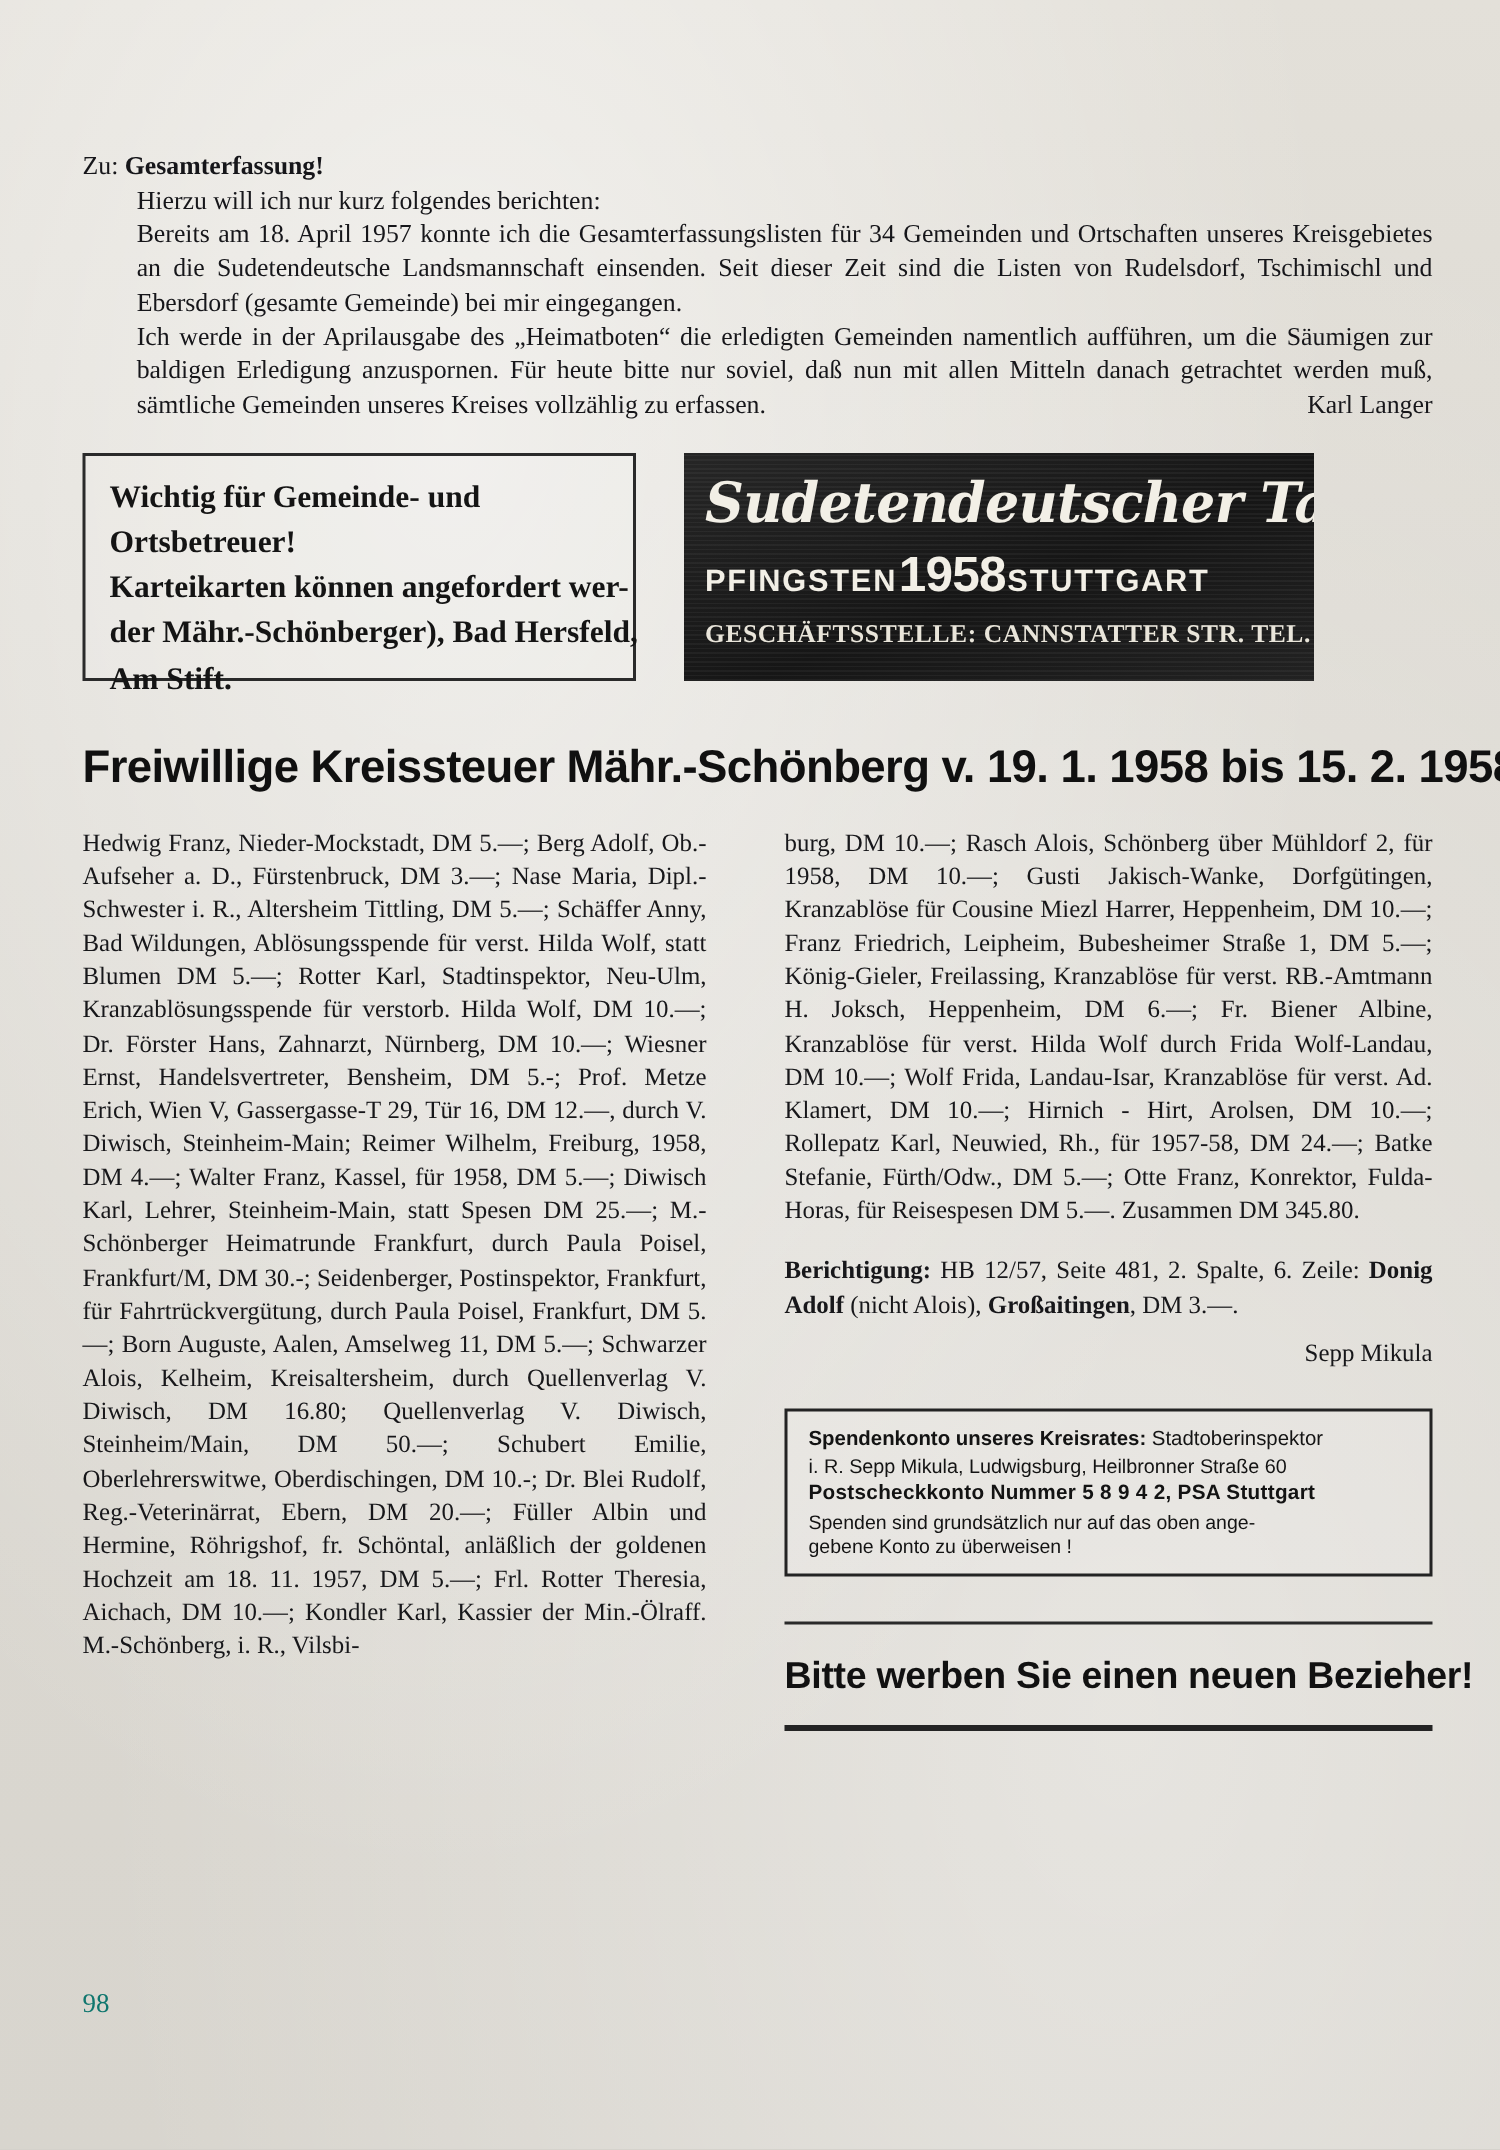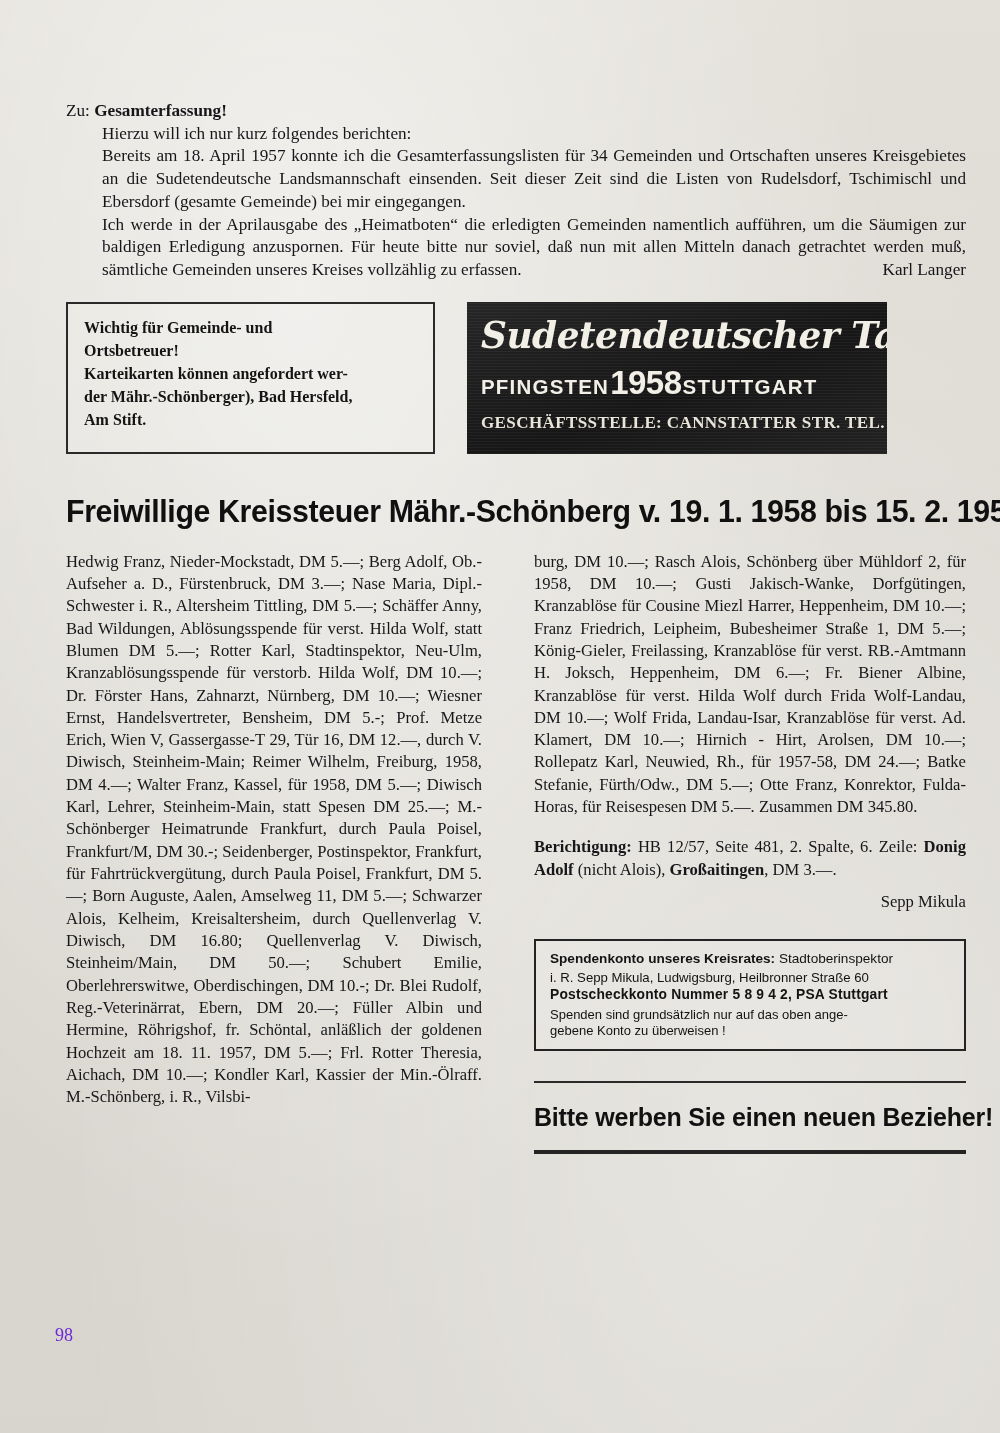--- a/index.html
+++ b/index.html
@@ -21,21 +21,21 @@
     position: absolute;
     inset: 0;
     background:
       radial-gradient(ellipse at 30% 20%, rgba(255,255,255,0.55), rgba(255,255,255,0) 60%),
       radial-gradient(ellipse at 75% 80%, rgba(255,255,255,0.35), rgba(255,255,255,0) 65%),
       linear-gradient(180deg, #e3e0d9 0%, #dcd9d2 40%, #d8d5ce 100%);
     pointer-events: none;
   }
   .content {
     position: absolute;
-    left: 66px;
+    left: 55px;
     top: 100px;
     width: 900px;
   }
 
   
   .intro {
     font-size: 17.2px;
     line-height: 1.32;
     color: #16161a;
     text-align: justify;
@@ -61,21 +61,21 @@
     height: 152px;
     gap: 0;
   }
   .notice-box {
     width: 369px;
     border: 2px solid #2a2a2a;
     box-sizing: border-box;
     padding: 12px 14px 8px 16px;
     font-family: "Liberation Serif", serif;
     font-weight: bold;
-    font-size: 16px;
+    font-size: 21px;
     line-height: 1.44;
     color: #141414;
     background: rgba(255,255,255,0.10);
   }
   .notice-box .ln { white-space: nowrap; }
 
   .ad-box {
     width: 420px;
     margin-left: 32px;
     background: #1d1d1d;
@@ -201,21 +201,21 @@
     margin-top: 16px;
     height: 4px;
     background: #242424;
   }
 
   .folio {
     position: absolute;
     left: 55px;
     top: 1325px;
     font-size: 18px;
-    color: #6d28d9;
+    color: #0f766e;
     font-family: "Liberation Serif", serif;
   }
 </style>
 </head>
 <body>
 
 <div class="page">
   <div class="paper-tint"></div>
 
   <div class="content">

